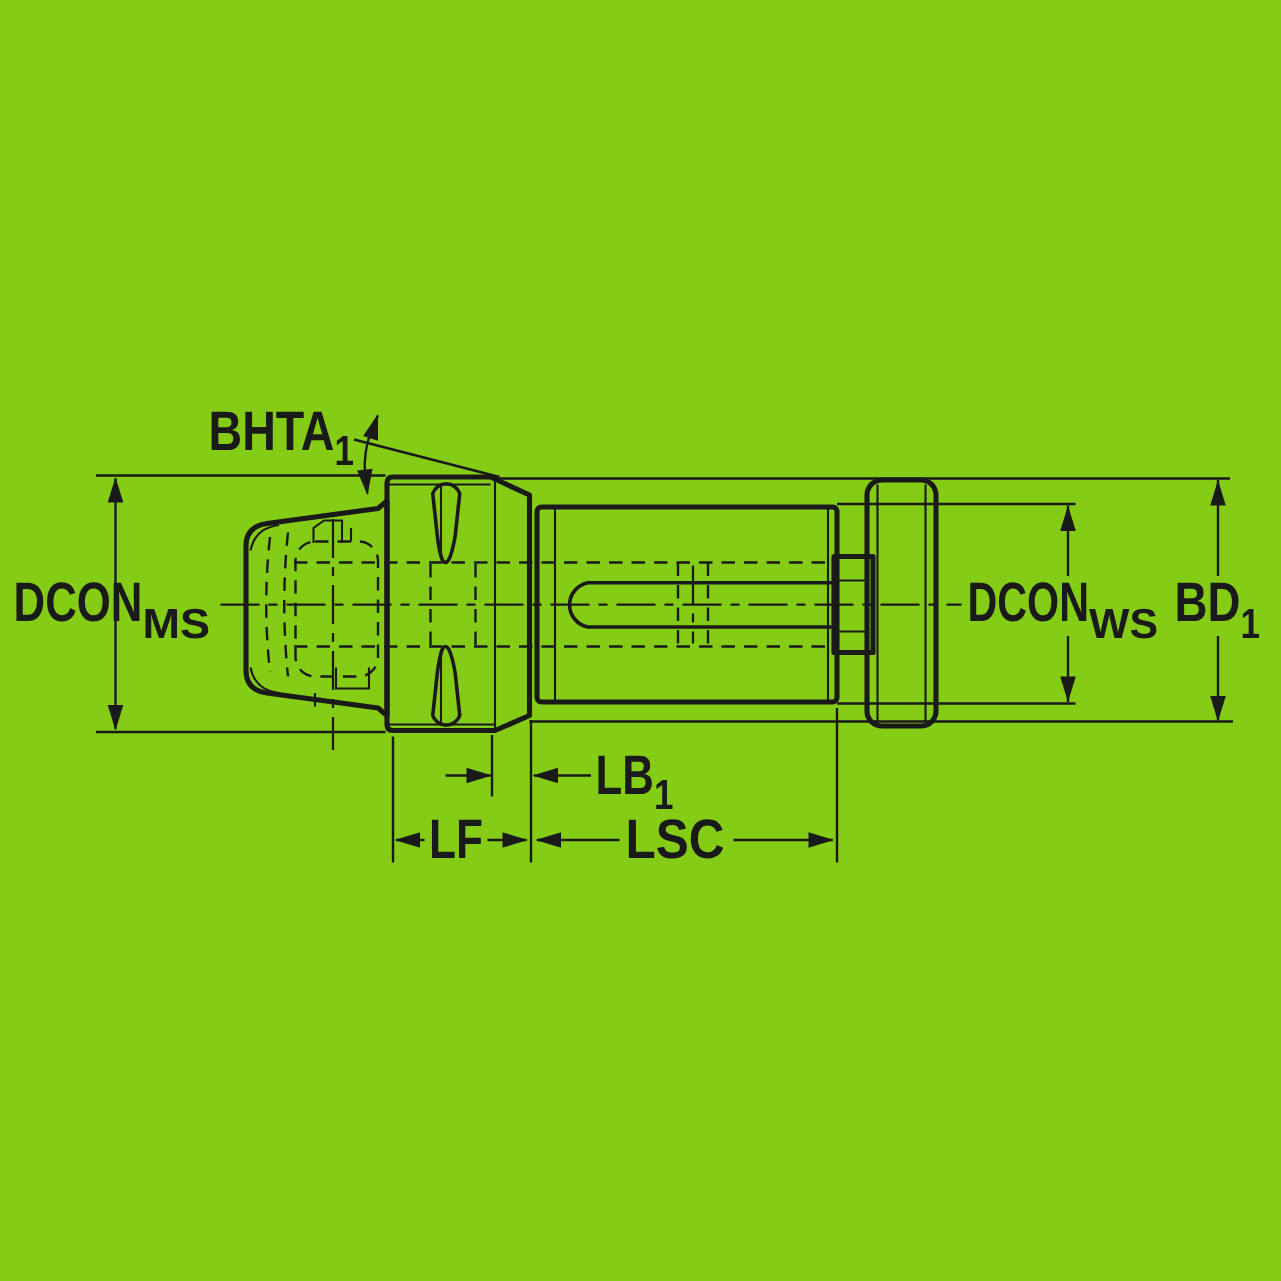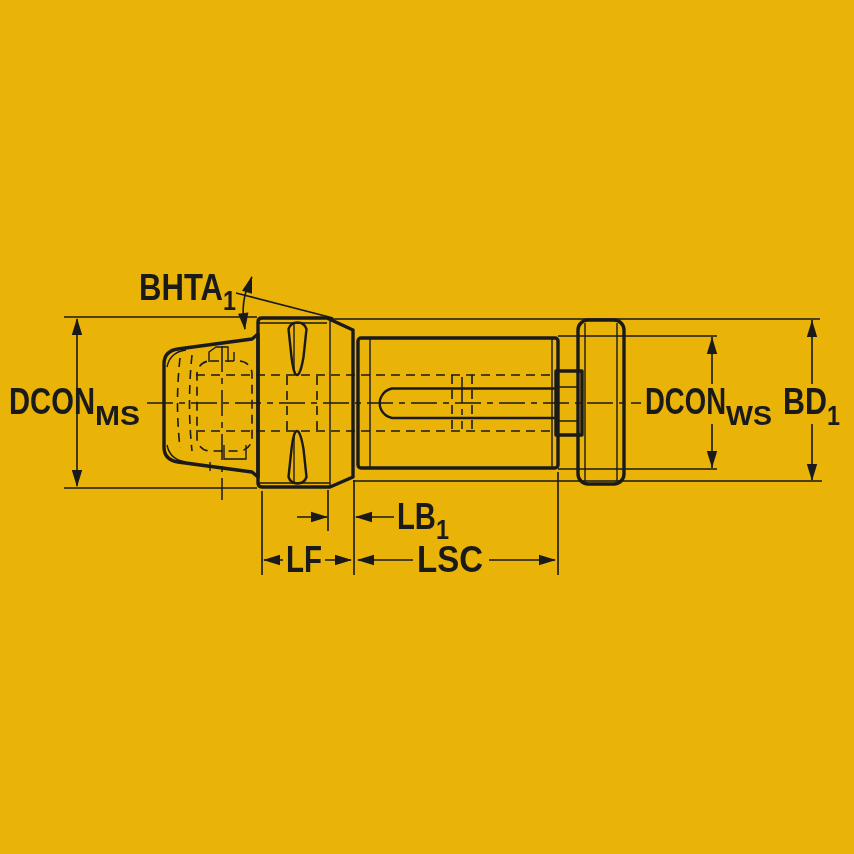--- a/index.html
+++ b/index.html
@@ -1,19 +1,19 @@
 <!DOCTYPE html>
 <html><head>
 <meta charset="utf-8">
 <style>
   html,body { margin:0; padding:0; background:#ffffff; }
   .canvas {
     position:relative;
     width:854px; height:854px;
-    background:#eab308;
+    background:#84cc16;
     overflow:hidden;
     font-family:"Liberation Sans", sans-serif;
   }
   svg { position:absolute; inset:0; display:block; }
   .ol   { fill:none; stroke-width:3.4; stroke-linejoin:round; stroke-linecap:round; }
   .thin { fill:none; stroke-width:1.4; }
   .med  { fill:none; stroke-width:2.4; stroke-linejoin:round; stroke-linecap:round; }
   .hid  { fill:none; stroke-width:1.6; stroke-dasharray:9 6; }
   .cl   { fill:none; stroke-width:1.5; stroke-dasharray:26 6 6 6; }
   .dim  { fill:none; stroke-width:1.6; }

